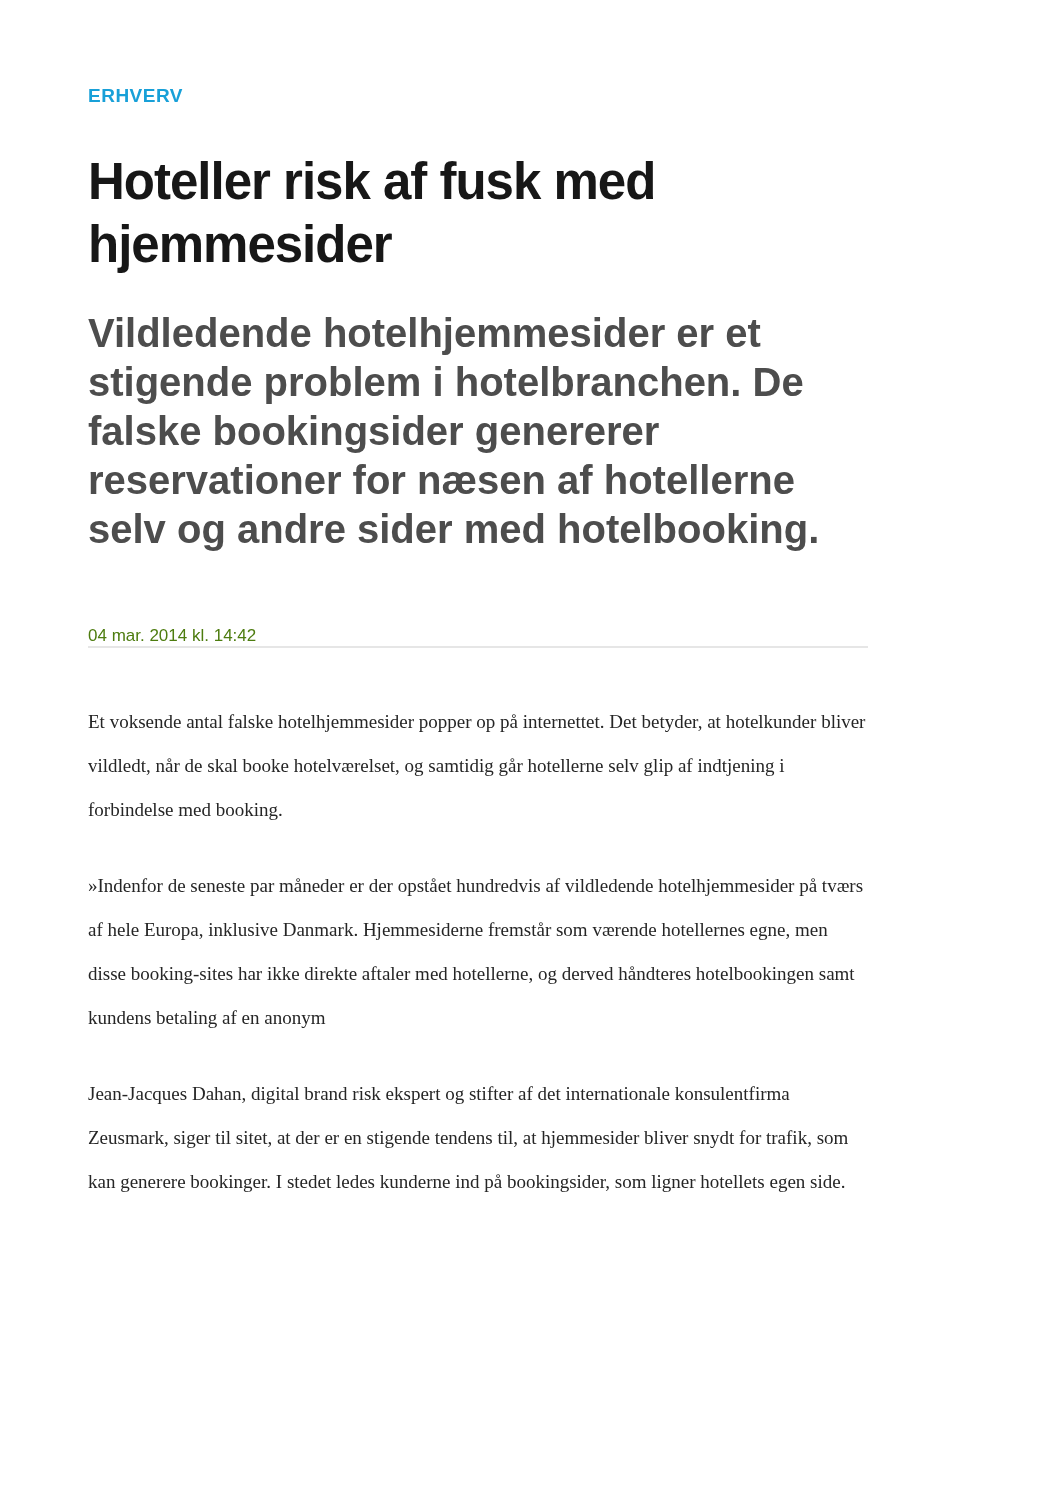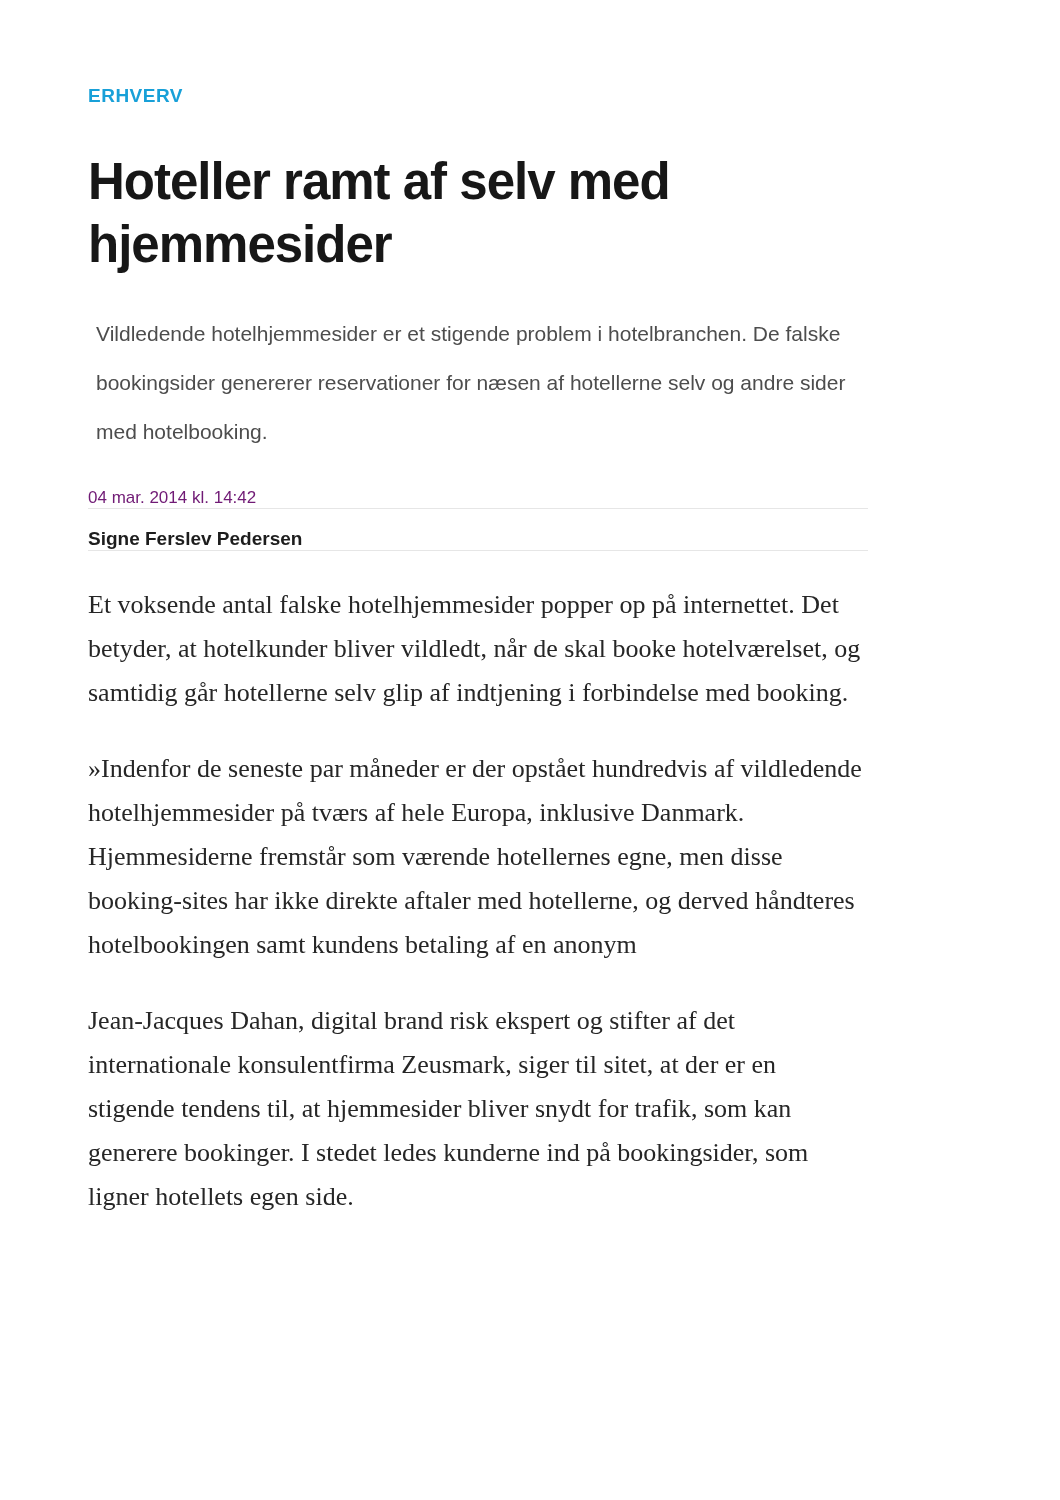--- a/index.html
+++ b/index.html
@@ -30,76 +30,75 @@
   .headline {
     margin: 44px 0 0 0;
     font-size: 51px;
     line-height: 63px;
     font-weight: 700;
     letter-spacing: -1px;
     color: #171717;
     max-width: 884px;
   }
   .standfirst {
-    margin: 33px 0 0 8px;
-    font-size: 21px;
+    margin: 33px 0 0 0;
+    font-size: 40px;
     line-height: 49px;
-    font-weight: 400;
+    font-weight: 700;
     color: #4d4d4d;
     max-width: 884px;
   }
   .meta {
-    margin-top: 32px;
+    margin-top: 72px;
     font-size: 17px;
     line-height: 20px;
-    color: #701a75;
+    color: #4d7c0f;
   }
   hr.rule {
     border: 0;
     border-top: 1px solid #e6e6e6;
     margin: 0;
     width: 100%;
   }
   .rule-top { margin-top: 25px; }
   .rule-bottom { margin-top: 22px; }
   .author {
     margin-top: 19px;
     font-size: 19px;
     line-height: 22px;
     font-weight: 700;
     color: #1d1d1d;
   }
   .article-body {
-    margin-top: 32px;
+    margin-top: 52px;
     font-family: "Liberation Serif", serif;
-    font-size: 26px;
+    font-size: 19px;
     line-height: 44px;
     color: #262626;
     max-width: 884px;
   }
   .article-body p {
     margin: 0 0 32px 0;
   }
 </style>
 </head>
 <body>
 
 <main class="page">
 
   <a class="category">ERHVERV</a>
 
-  <h1 class="headline">Hoteller ramt af selv med hjemmesider</h1>
+  <h1 class="headline">Hoteller risk af fusk med hjemmesider</h1>
 
   <p class="standfirst">Vildledende hotelhjemmesider er et stigende problem i hotelbranchen. De falske bookingsider genererer reservationer for næsen af hotellerne selv og andre sider med hotelbooking.</p>
 
   <div class="meta">04 mar. 2014 kl. 14:42</div>
 
   <hr class="rule rule-top">
 
-  <div class="author">Signe Ferslev Pedersen</div>
 
   <hr class="rule rule-bottom">
 
   <article class="article-body">
     <p>Et voksende antal falske hotelhjemmesider popper op på internettet. Det betyder, at hotelkunder bliver vildledt, når de skal booke hotelværelset, og samtidig går hotellerne selv glip af indtjening i forbindelse med booking.</p>
     <p>»Indenfor de seneste par måneder er der opstået hundredvis af vildledende hotelhjemmesider på tværs af hele Europa, inklusive Danmark. Hjemmesiderne fremstår som værende hotellernes egne, men disse booking-sites har ikke direkte aftaler med hotellerne, og derved håndteres hotelbookingen samt kundens betaling af en anonym</p>
     <p>Jean-Jacques Dahan, digital brand risk ekspert og stifter af det internationale konsulentfirma Zeusmark, siger til sitet, at der er en stigende tendens til, at hjemmesider bliver snydt for trafik, som kan generere bookinger. I stedet ledes kunderne ind på bookingsider, som ligner hotellets egen side.</p>
   </article>
 
 </main>

